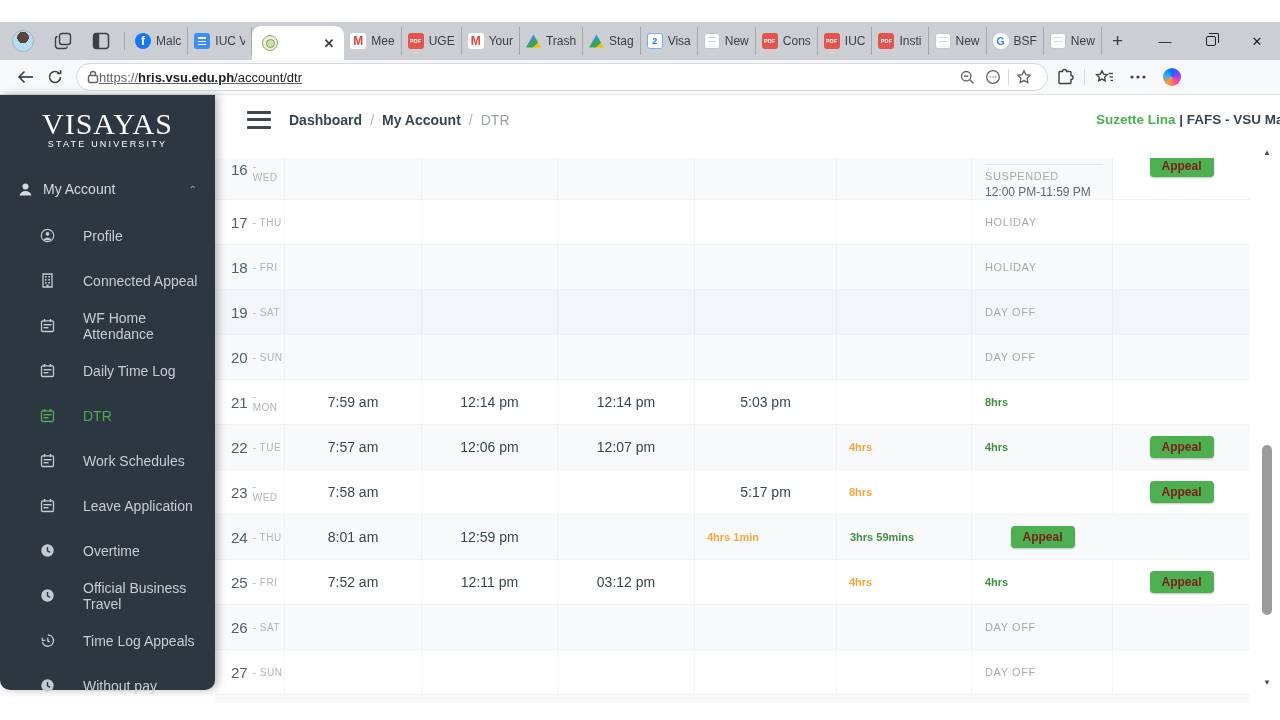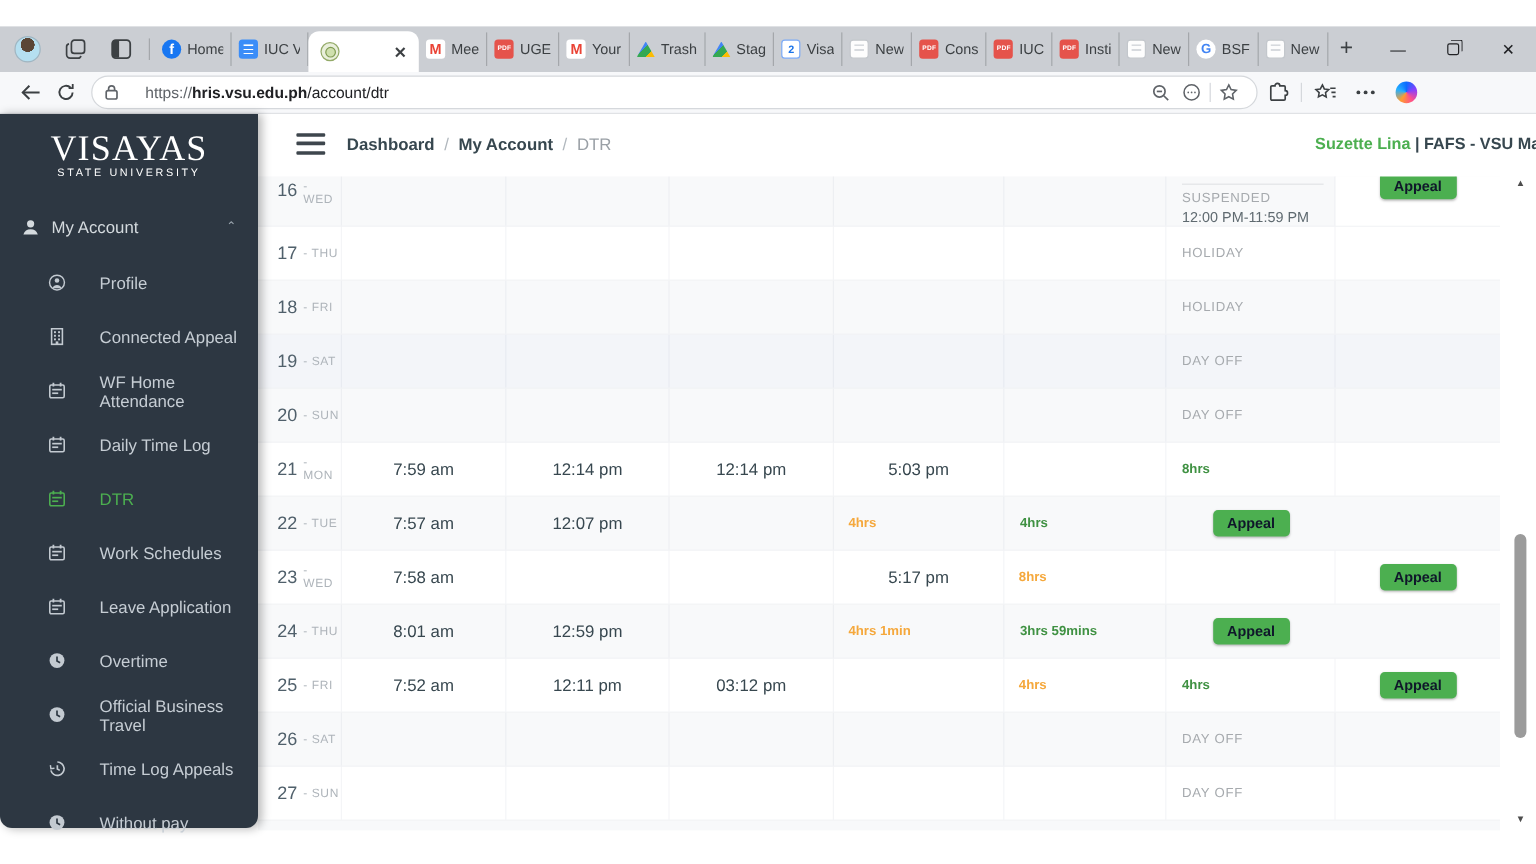--- a/index.html
+++ b/index.html
@@ -50,21 +50,21 @@
     background:repeating-linear-gradient(#d7dade 0 1.5px, transparent 1.5px 4px); }
   .fv-google { background:#fff; border-radius:50%; color:#4285f4; font-size:11px; }
 
   
   .toolbar { position:absolute; top:60px; left:0; width:1280px; height:35px; background:#f7f8fa;
     border-bottom:1px solid #e0e2e5; display:flex; align-items:center; padding:0 10px; }
   .nav-ic { width:30px; height:28px; display:flex; align-items:center; justify-content:center;
     color:#3c4043; flex:none; }
   .url-pill { height:28px; flex:none; width:972px; margin-left:6px; background:#fff;
     border:1px solid #d5d8dc; border-radius:14px; display:flex; align-items:center; padding:0 10px; }
-  .url-text { font-size:13px; color:#5f6368; margin-left:22px; flex:1; }
+  .url-text { font-size:13px; color:#5f6368; margin-left:0; flex:1;text-decoration:underline; }
   .url-text b { color:#202124; font-weight:bold; }
   .url-text .path { color:#202124; font-weight:normal; }
   .pill-ic { width:26px; height:24px; display:flex; align-items:center; justify-content:center; color:#5f6368; }
   .pill-sep { width:1px; height:16px; background:#d5d8dc; margin:0 2px; }
   .tb-right-ic { width:34px; height:28px; display:flex; align-items:center; justify-content:center; color:#3c4043; }
   .copilot-dot { width:18px; height:18px; border-radius:50%;
     background:conic-gradient(#0b6cff, #8a3ffc, #ff4f8b, #ff9d2e, #24b0ff, #0b6cff); }
 
   
   .sidebar { position:absolute; left:0; top:95px; width:215px; height:595px; background:#2d3742;
@@ -94,40 +94,40 @@
   .hdr-right { margin-left:auto; display:flex; align-items:center; }
   .hdr-user { font-size:13.5px; font-weight:bold; color:#37474f; }
   .hdr-user .uname { color:#4caf50; }
   .bell { margin-left:22px; color:#5f6368; }
   .hdr-avatar { width:28px; height:28px; border-radius:50%; margin-left:26px;
     background:radial-gradient(circle at 50% 30%, #6b4f3a 0 36%, #2fa8a0 37% 70%, #bfe3ee 71%);
     border:1px solid #d8dde0; }
   .hdr-caret { font-size:9px; color:#5f6368; margin-left:6px; margin-top:14px; }
 
   
-  .dtr-table { position:absolute; left:215px; top:147px; width:1035px; z-index:1; }
+  .dtr-table { position:absolute; left:215px; top:158px; width:1035px; z-index:1; }
   .dtr-row { display:grid; grid-template-columns:70px 137px 136px 137px 142px 135px 141px 137px;
     height:45px; border-bottom:1px solid #f1f2f4; }
   .dtr-row.shade-gray { background:#f8f9fa; }
   .dtr-row.shade-white { background:#ffffff; }
   .dtr-row.shade-tint { background:#f3f5f9; }
   .cell { display:flex; align-items:center; border-right:1px solid rgba(40,60,90,.05); overflow:hidden; }
   .cell:last-child { border-right:none; }
   .cell-day { padding-left:16px; }
   .day-num { font-size:15px; color:#50606b; }
   .day-dow { font-size:10px; color:#aeb4ba; margin-left:5px; letter-spacing:.5px; }
   .cell-time { justify-content:center; font-size:14px; color:#37474f; }
   .cell-late { padding-left:12px; font-size:11px; font-weight:bold; color:#f5a83c; }
   .cell-status { padding-left:13px; flex-direction:column; align-items:flex-start; justify-content:center; }
   .hours-green { font-size:11px; font-weight:bold; color:#3f9142; }
   .status-txt { font-size:11px; color:#a6aaae; letter-spacing:.6px; }
   .status-detail { font-size:12px; color:#5f6a70; margin-top:2px; }
   .cell-appeal { justify-content:center; }
   .appeal-btn { width:64px; height:22px; background:#4caf50; border:none; border-radius:4px;
-    color:#0f172a; font-size:12px; font-weight:bold; box-shadow:0 1px 2px rgba(0,0,0,.25);
+    color:#7f1d1d; font-size:12px; font-weight:bold; box-shadow:0 1px 2px rgba(0,0,0,.25);
     cursor:pointer; font-family:inherit; }
 
   
   .dtr-row.partial { height:42px; }
   .dtr-row.partial .cell-day { align-items:flex-start; padding-top:3px; }
   .dtr-row.partial .cell-status { justify-content:space-between; padding-top:0; }
   .dtr-row.partial .cell-appeal { align-items:flex-start; background:#fff; }
   .dtr-row.partial .appeal-btn { margin-top:-3px; }
   .statusblock-divider { width:118px; border-top:1px solid #e2e4e7; margin:6px 0 4px; }
 
@@ -160,21 +160,21 @@
     <svg width="18" height="18" viewBox="0 0 18 18" fill="none" stroke="#3c4043" stroke-width="1.5">
       <rect x="1.5" y="1.5" width="15" height="15" rx="3"></rect>
       <line x1="6.5" y1="2" x2="6.5" y2="16"></line>
       <rect x="2" y="2" width="4.5" height="14" fill="#3c4043" stroke="none"></rect>
     </svg>
   </div>
   <div class="tb-sep"></div>
   <div id="tabs-container" style="display:flex; align-items:center; height:100%;">
       <div class="tab">
         <span class="fv fv-facebook">f</span>
-        <span class="t-title">Home</span>
+        <span class="t-title">Malc</span>
       </div>
       <div class="tab">
         <span class="fv fv-gdoc"></span>
         <span class="t-title">IUC V</span>
       </div>
       <div class="tab active">
         <span class="fv fv-vsu"></span>
         <span class="tab-close">✕</span>
       </div>
       <div class="tab">
@@ -568,20 +568,21 @@
         <span class="hours-green">8hrs</span>
       </div>
       <div class="cell cell-appeal"></div>
     </div>
     <div class="dtr-row shade-gray">
       <div class="cell cell-day">
         <span class="day-num">22</span>
         <span class="day-dow">- TUE</span>
       </div>
       <div class="cell cell-time">7:57 am</div>
+      <div class="cell cell-time">12:06 pm</div>
       <div class="cell cell-time">12:07 pm</div>
       <div class="cell cell-time"></div>
       <div class="cell cell-late">4hrs</div>
       <div class="cell cell-status">
         <span class="hours-green">4hrs</span>
       </div>
       <div class="cell cell-appeal">
         <button class="appeal-btn">Appeal</button>
       </div>
     </div>

